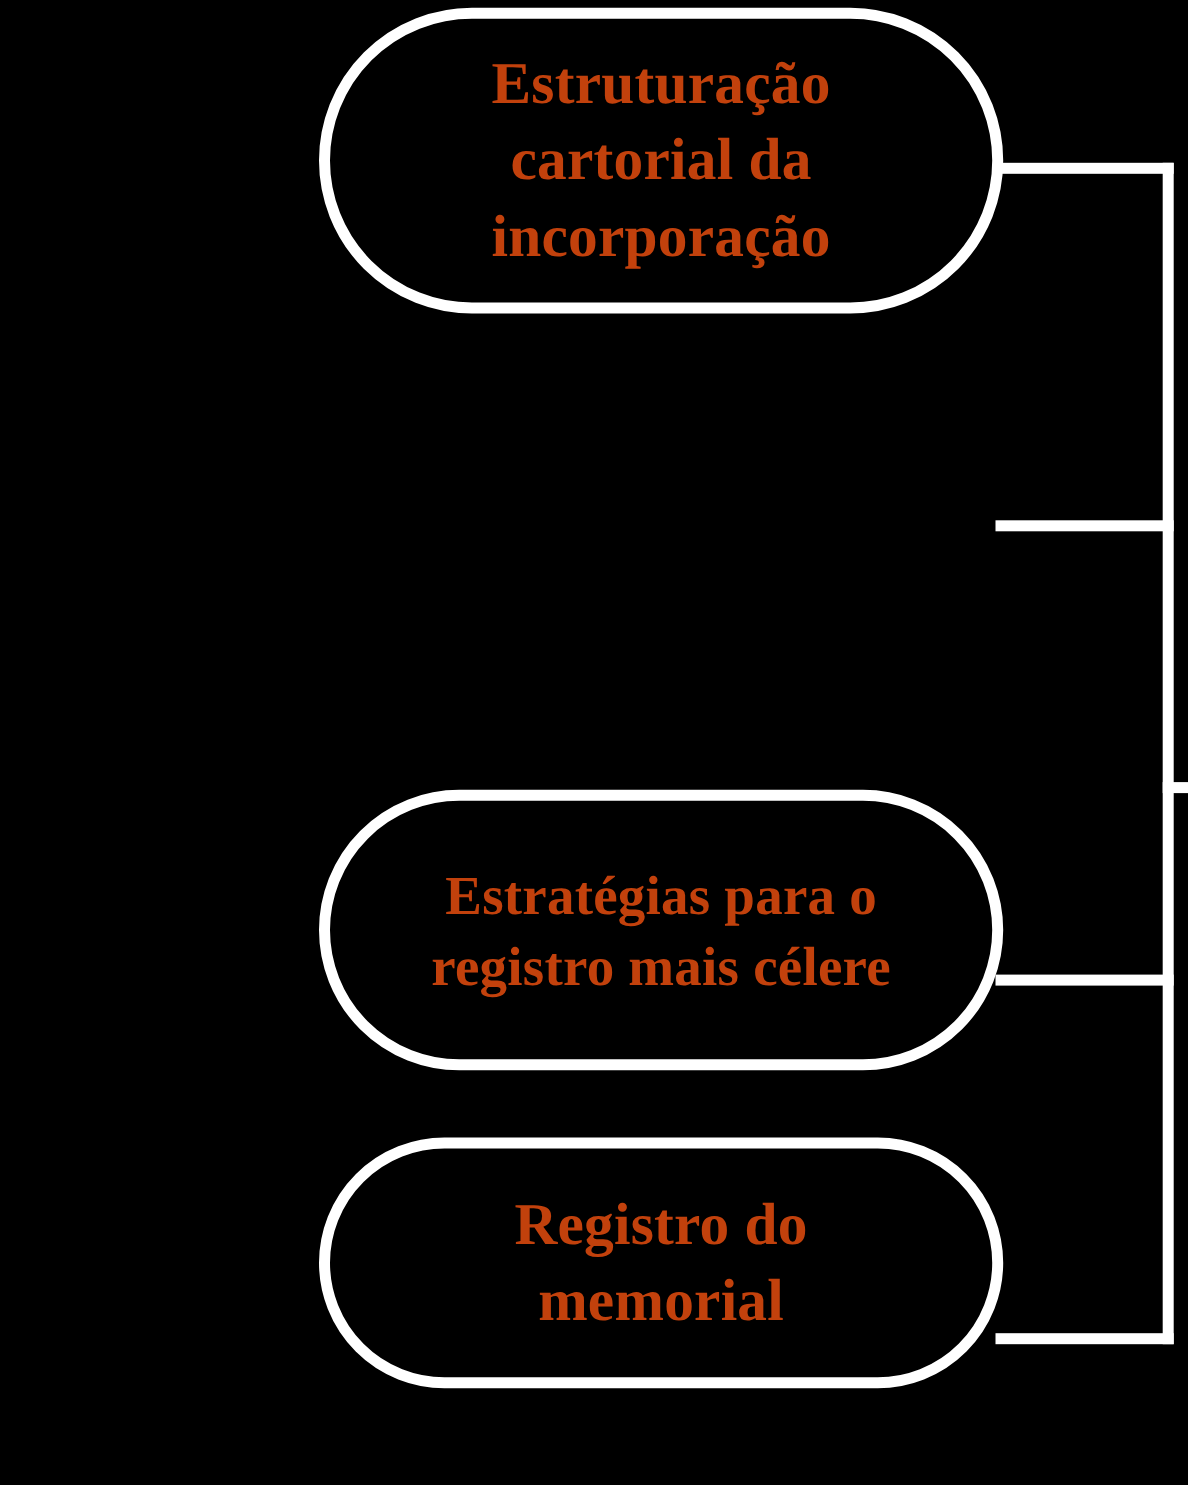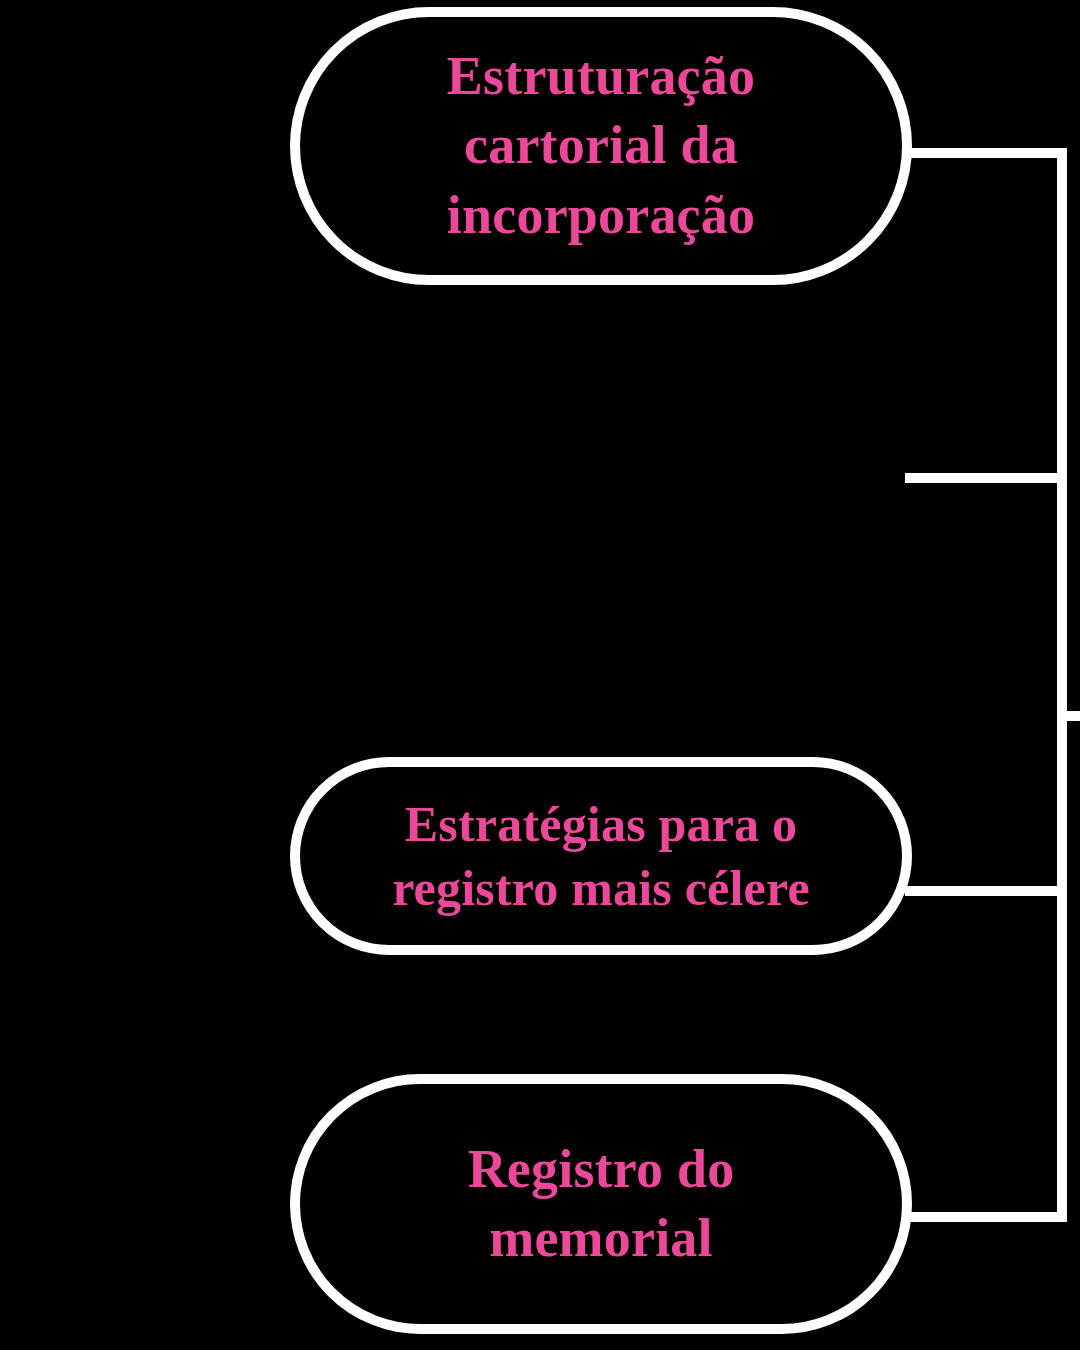--- a/index.html
+++ b/index.html
@@ -13,21 +13,21 @@
     height: 1350px;
     background: #000000;
     overflow: hidden;
     font-family: "Liberation Serif", "DejaVu Serif", serif;
   }
   .node {
     position: absolute;
     box-sizing: border-box;
     border: 10px solid #ffffff;
     background: #000000;
-    color: #ec4899;
+    color: #c2410c;
     display: flex;
     align-items: center;
     justify-content: center;
     text-align: center;
   }
   .node-label {
     display: block;
     font-weight: 700;
     line-height: 1.28;
     letter-spacing: 0.2px;
@@ -42,28 +42,28 @@
   }
   #node-1 .node-label { font-size: 54px; }
 
   #node-2 {
     left: 290px;  top: 334px;  width: 622px; height: 276px;
     border-radius: 138px / 138px;
   }
   #node-2 .node-label { font-size: 50px; }
 
   #node-3 {
-    left: 290px;  top: 757px;  width: 622px; height: 198px;
+    left: 290px;  top: 718px;  width: 622px; height: 255px;
     border-radius: 128px / 128px;
     justify-content: center;
   }
   #node-3 .node-label { font-size: 50px; }
 
   #node-4 {
-    left: 290px;  top: 1074px; width: 622px; height: 260px;
+    left: 290px;  top: 1034px; width: 622px; height: 228px;
     border-radius: 130px / 130px;
   }
   #node-4 .node-label { font-size: 54px; }
 
   
   .conn-h {
     position: absolute;
     height: 10px;
     background: #ffffff;
   }

